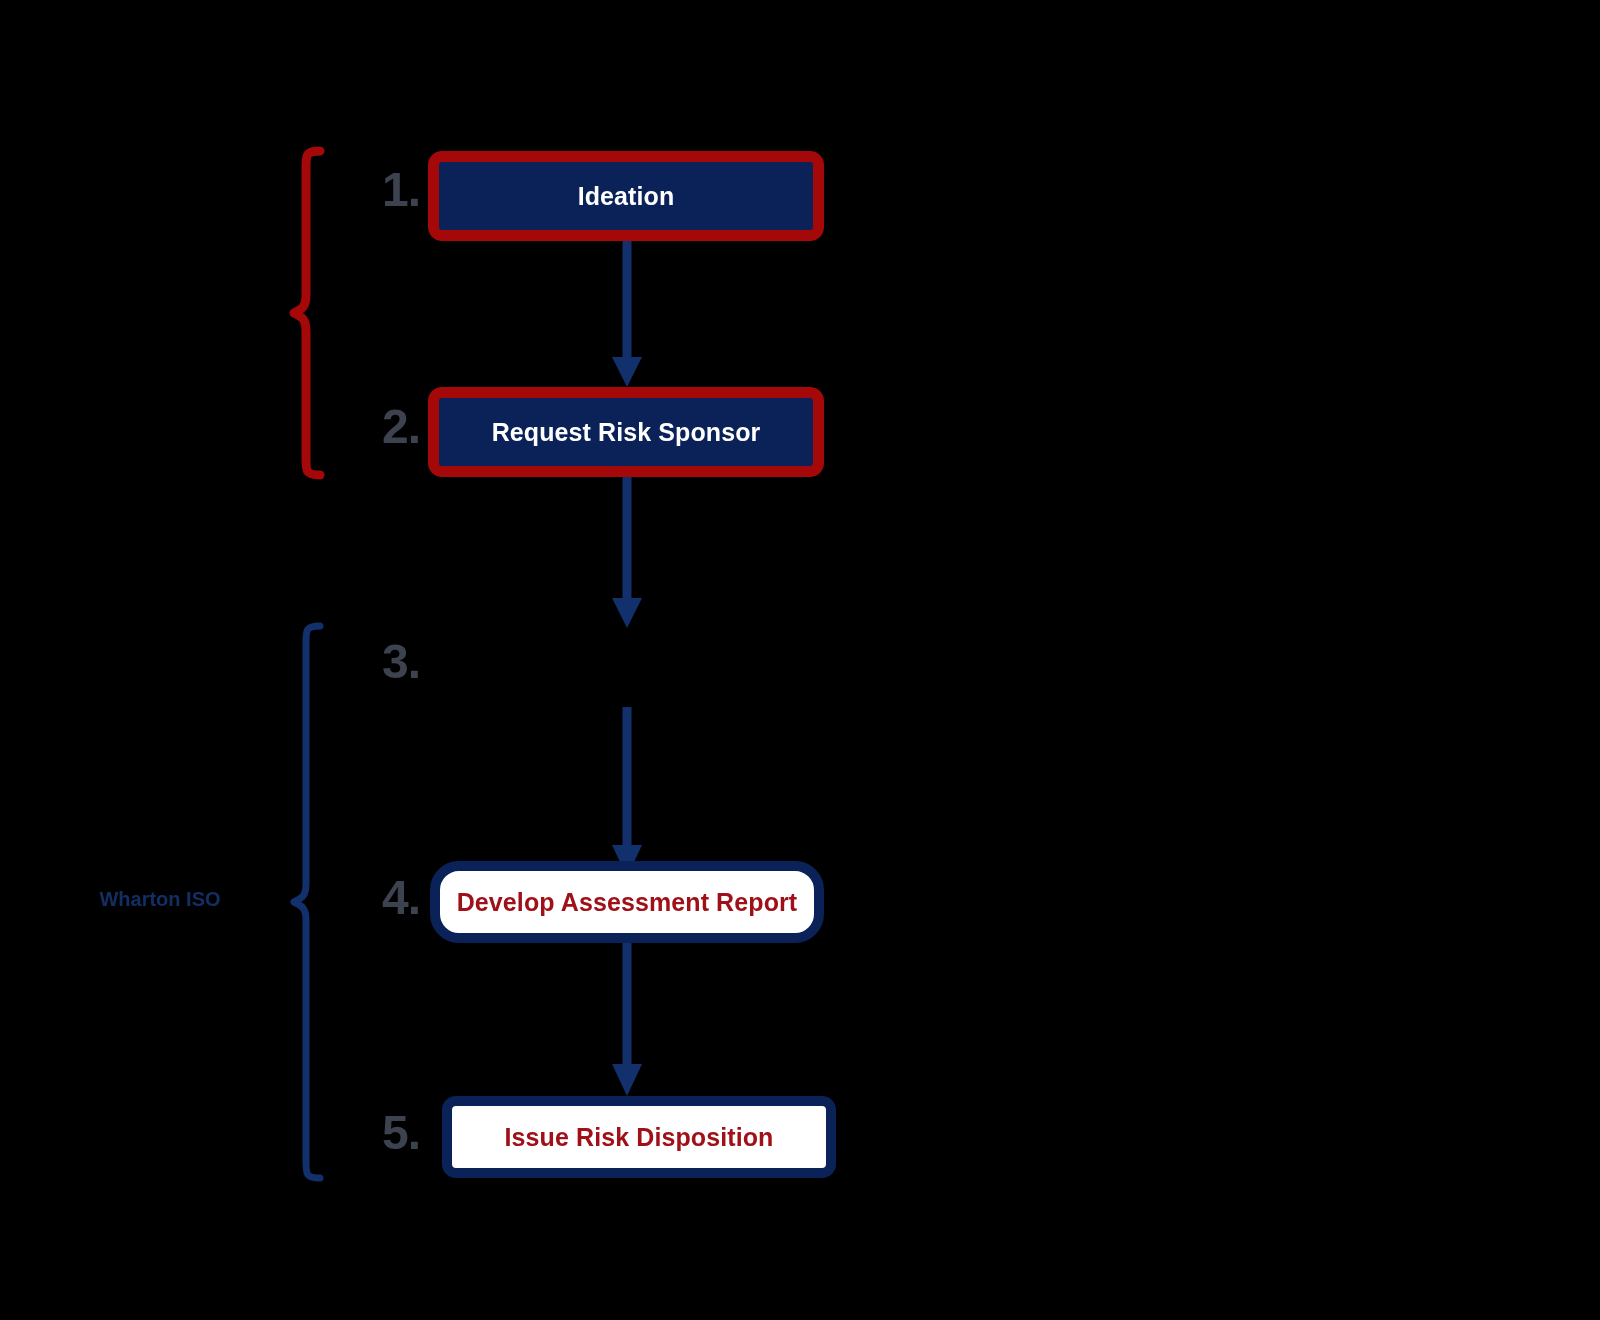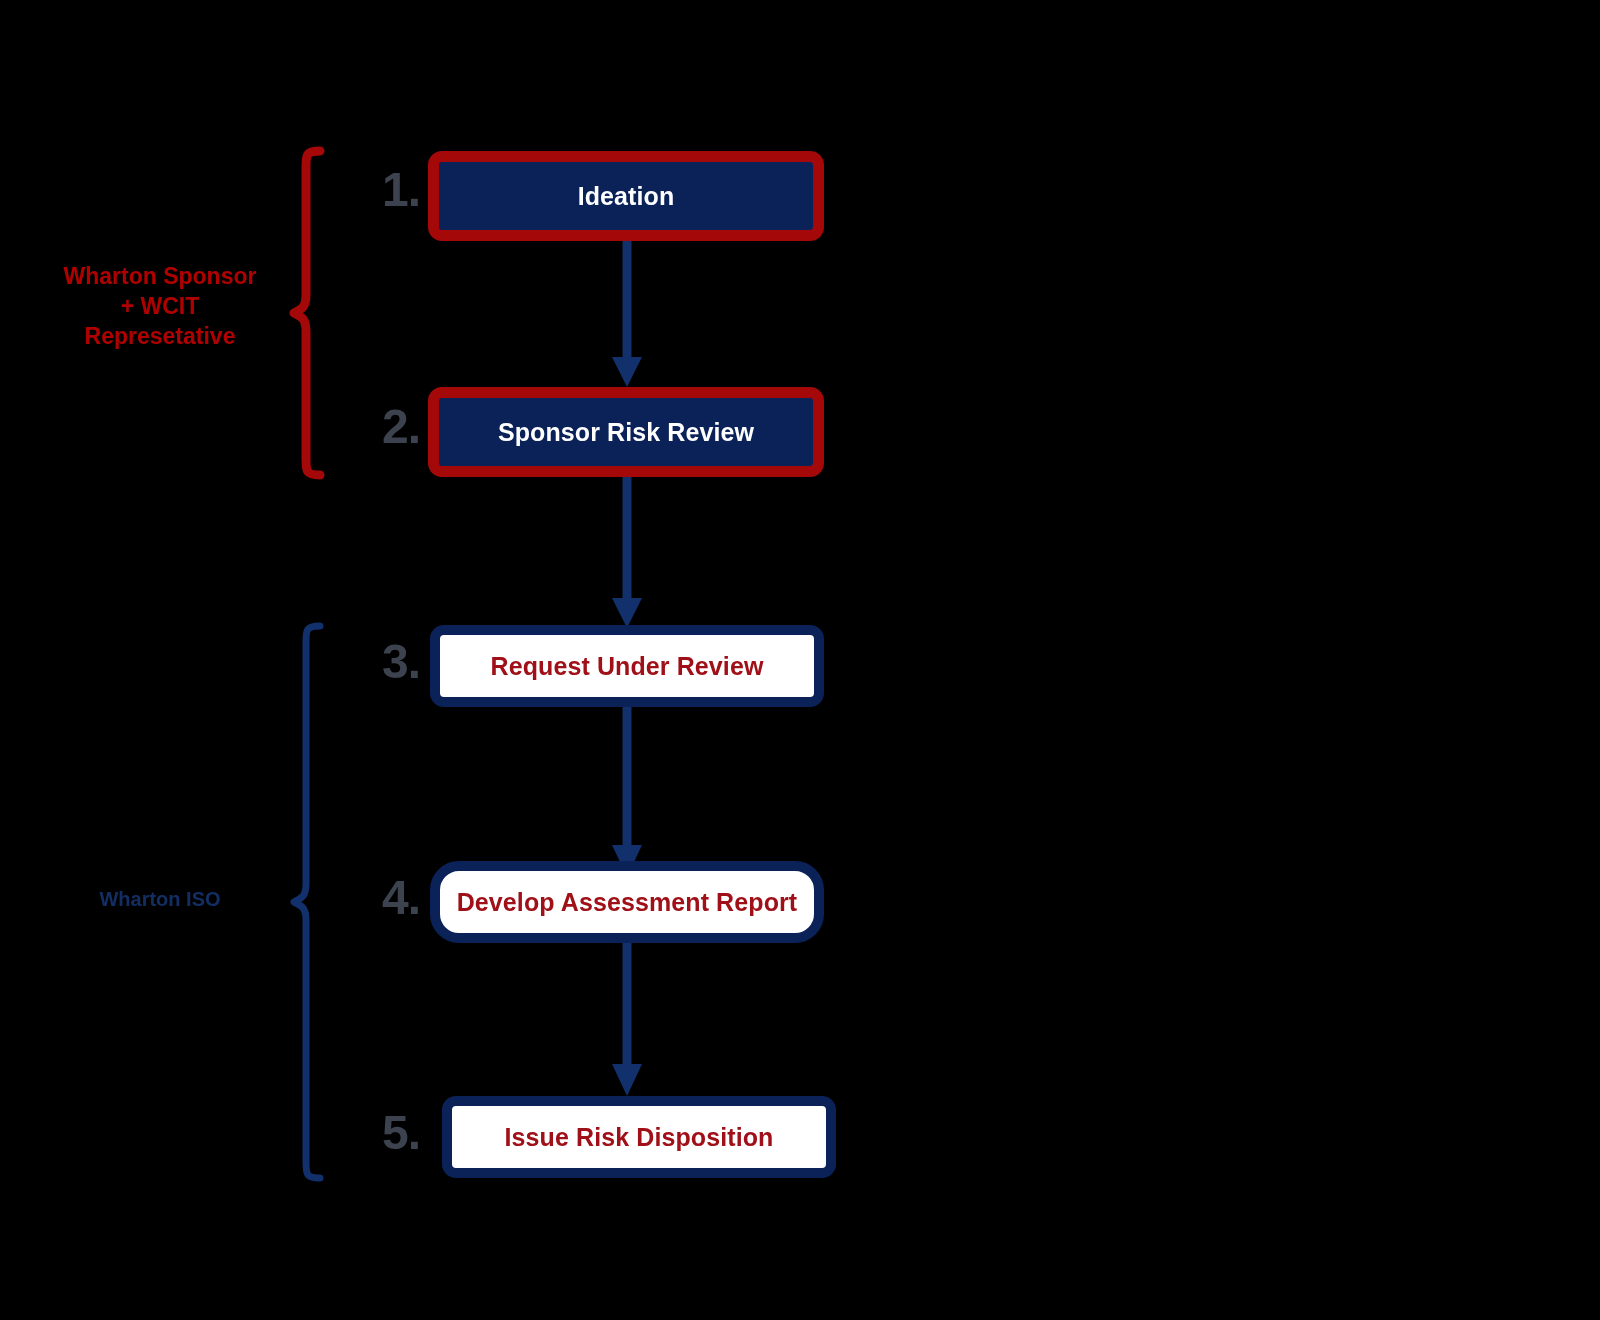--- a/index.html
+++ b/index.html
@@ -94,25 +94,20 @@
     color: #132E63;
     font-size: 20px;
     width: 270px;
   }
 </style>
 </head>
 <body>
 
 <div id="canvas">
 
-  <div class="group-label sponsor" style="left:25px; top:262px;">
-    <div>Wharton Sponsor</div>
-    <div>+ WCIT</div>
-    <div>Represetative</div>
-  </div>
 
   <svg class="brace" style="left:286px; top:145px;" width="44" height="340" viewBox="0 0 44 340">
     <path d="M 34 6
              C 20 6, 20 10, 20 22
              L 20 150
              C 20 162, 16 164, 8 168
              C 16 172, 20 174, 20 186
              L 20 314
              C 20 326, 20 330, 34 330" fill="none" stroke="#A50808" stroke-width="9" stroke-linecap="round" stroke-linejoin="round"></path>
   </svg>
@@ -124,21 +119,21 @@
   </div>
 
   <svg class="connector" style="left:608px; top:241px;" width="38" height="148" viewBox="0 0 38 148">
     <line x1="19" y1="0" x2="19" y2="120" stroke="#12306B" stroke-width="9"></line>
     <polygon points="4,116 34,116 19,146" fill="#12306B"></polygon>
   </svg>
 
   <div class="step-number" style="left:330px; top:399px;">2.</div>
 
   <div class="node filled" style="left:428px; top:387px; width:396px; height:90px;">
-    <span class="node-label">Sponsor Risk Review</span>
+    <span class="node-label">Request Risk Sponsor</span>
   </div>
 
   <svg class="connector" style="left:608px; top:477px;" width="38" height="153" viewBox="0 0 38 153">
     <line x1="19" y1="0" x2="19" y2="125" stroke="#12306B" stroke-width="9"></line>
     <polygon points="4,121 34,121 19,151" fill="#12306B"></polygon>
   </svg>
 
   <div class="group-label iso" style="left:25px; top:886px;">
     <div>Wharton ISO</div>
   </div>
@@ -148,23 +143,20 @@
              C 20 6, 20 10, 20 22
              L 20 264
              C 20 276, 16 278, 8 282
              C 16 286, 20 288, 20 300
              L 20 542
              C 20 554, 20 558, 34 558" fill="none" stroke="#12306B" stroke-width="7" stroke-linecap="round" stroke-linejoin="round"></path>
   </svg>
 
   <div class="step-number" style="left:330px; top:634px;">3.</div>
 
-  <div class="node outline" style="left:430px; top:625px; width:394px; height:82px;">
-    <span class="node-label">Request Under Review</span>
-  </div>
 
   <svg class="connector" style="left:608px; top:707px;" width="38" height="172" viewBox="0 0 38 172">
     <line x1="19" y1="0" x2="19" y2="142" stroke="#12306B" stroke-width="9"></line>
     <polygon points="4,138 34,138 19,170" fill="#12306B"></polygon>
   </svg>
 
   <div class="step-number" style="left:330px; top:870px;">4.</div>
 
   <div class="node outline" style="left:430px; top:861px; width:394px; height:82px;border-radius:29px;">
     <span class="node-label">Develop Assessment Report</span>

